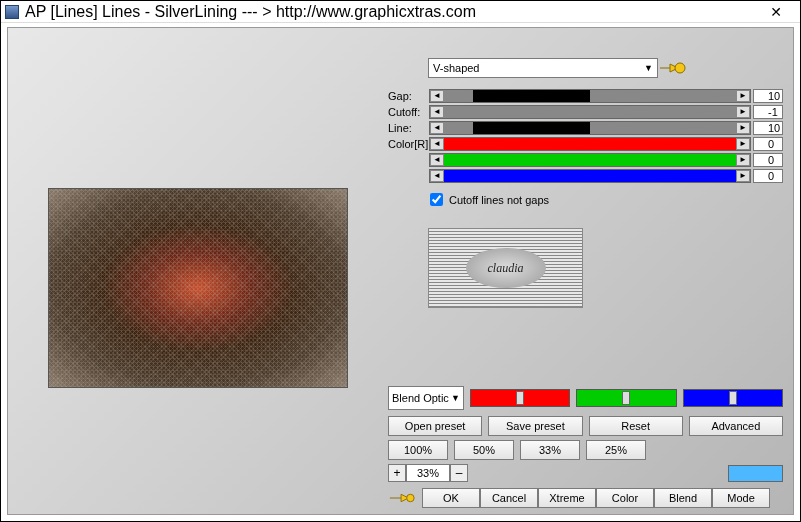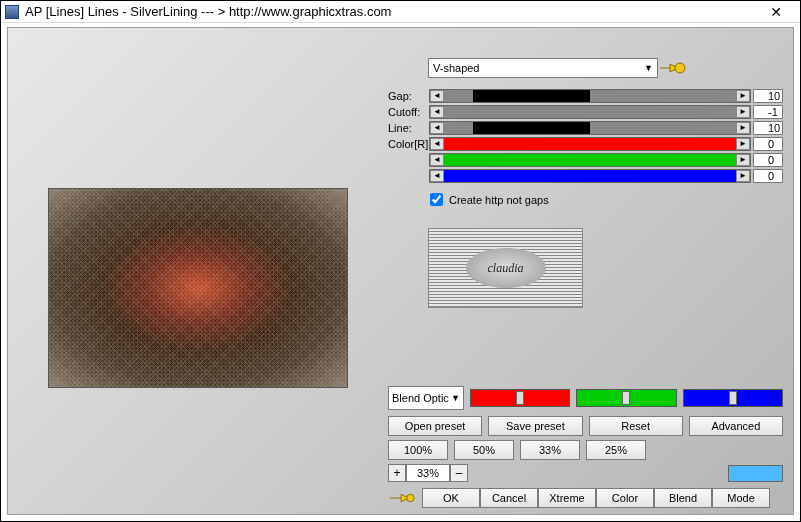--- a/index.html
+++ b/index.html
@@ -1,20 +1,20 @@
 <!DOCTYPE html>
 <html><head>
 <meta charset="utf-8">
 <style>
 * { box-sizing: border-box; margin: 0; padding: 0; font-family: "Segoe UI", Tahoma, sans-serif; }
 body { background: #fff; width: 801px; height: 522px; overflow: hidden; }
 .window { width: 801px; height: 522px; border: 1px solid #000; background: #fff; position: relative; }
 .titlebar { height: 22px; background: #fff; display: flex; align-items: center; padding: 0 4px; border-bottom: 1px solid #ddd; }
 .title-icon { width: 14px; height: 14px; background: linear-gradient(#79c, #358); margin-right: 6px; border: 1px solid #246; }
-.title-text { font-size: 13px; flex: 1; }
+.title-text { font-size: 16px; flex: 1; }
 .close-btn { width: 40px; height: 20px; background: #fff; display: flex; align-items: center; justify-content: center; font-size: 14px; cursor: pointer; }
 .content { position: absolute; top: 26px; left: 6px; right: 6px; bottom: 6px; background: linear-gradient(135deg, #e8e8e8 0%, #b5b5b5 100%); border: 1px solid #999; }
 .preview { position: absolute; left: 40px; top: 160px; width: 300px; height: 200px; border: 1px solid #555; background: radial-gradient(ellipse at center, #c94d2a 0%, #6b2414 25%, #3a220f 45%, #4a3a2a 70%, #8a7a6a 100%); overflow: hidden; }
 .preview::before { content: ""; position: absolute; inset: 0; background: repeating-linear-gradient(45deg, rgba(200,190,180,.15) 0 1px, transparent 1px 3px), repeating-linear-gradient(-45deg, rgba(200,190,180,.15) 0 1px, transparent 1px 3px), repeating-linear-gradient(0deg, rgba(180,170,160,.12) 0 1px, transparent 1px 4px), repeating-linear-gradient(90deg, rgba(180,170,160,.12) 0 1px, transparent 1px 4px); }
 .controls { position: absolute; left: 380px; top: 30px; right: 10px; }
 .dropdown-row { display: flex; align-items: center; margin-bottom: 10px; padding-left: 40px; }
 .dropdown { width: 230px; height: 20px; border: 1px solid #7a7a7a; background: #fff; font-size: 11px; padding: 0 4px; display: flex; align-items: center; justify-content: space-between; }
 .dropdown-arrow { font-size: 9px; }
 .hand { width: 30px; height: 18px; position: relative; }
 .hand svg { width: 100%; height: 100%; }
@@ -139,21 +139,21 @@
                 <div class="track-fill" style="left:0%;width:100%;background:#0000ff"></div>
               </div>
       <div class="arrow-btn">►</div>
     </div>
     <div class="val-box">0</div>
           </div>
         </div>
 
       <div class="checkbox-row">
         <input type="checkbox" checked="" style="">
-        <span>Create http not gaps</span>
+        <span>Cutoff lines not gaps</span>
       </div>
     </div>
 
     <div class="logo-area">
       <div class="logo-oval">claudia</div>
     </div>
 
     <div class="bottom-panel">
       <div class="blend-row">
         <div class="small-dd">

